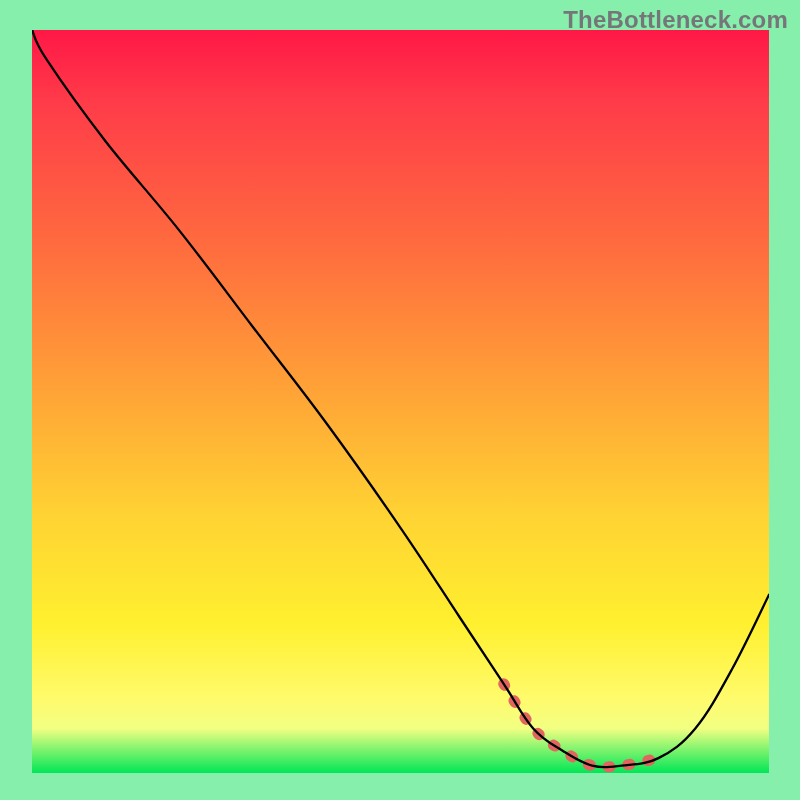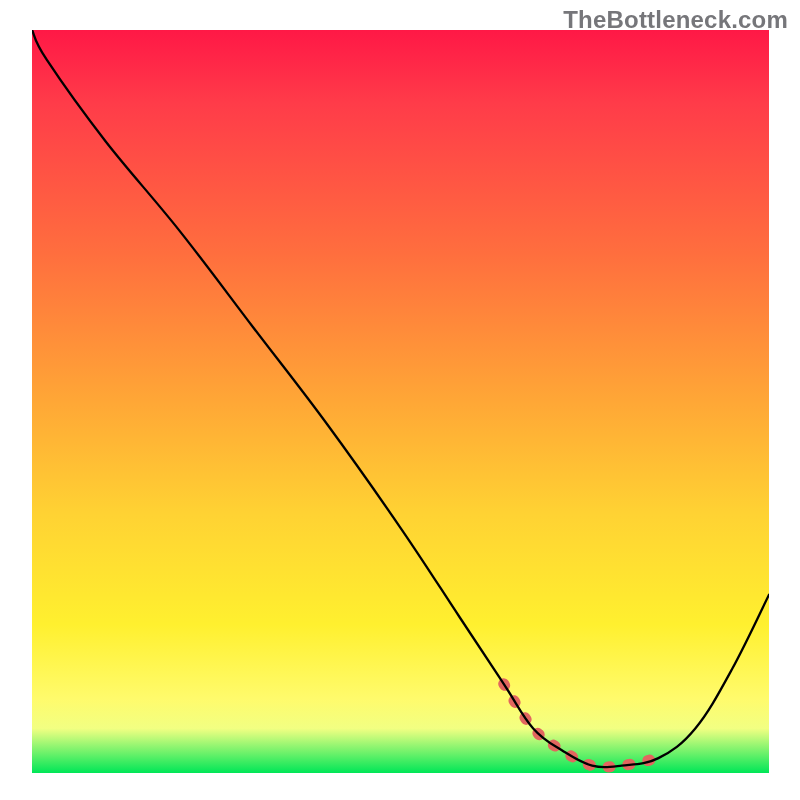--- a/index.html
+++ b/index.html
@@ -1,21 +1,21 @@
 <!DOCTYPE html>
 <html><head>
 <meta charset="utf-8">
 <style>
   * { margin: 0; padding: 0; box-sizing: border-box; }
   html, body { width: 800px; height: 800px; overflow: hidden; background: #000; }
   .frame {
     position: relative;
     width: 800px;
     height: 800px;
-    background: #ffffff;
+    background: #86efac;
   }
   .watermark {
     position: absolute;
     top: 6px;
     right: 12px;
     font-family: Arial, Helvetica, sans-serif;
     font-size: 24px;
     font-weight: 600;
     color: #76767a;
     letter-spacing: 0.2px;

